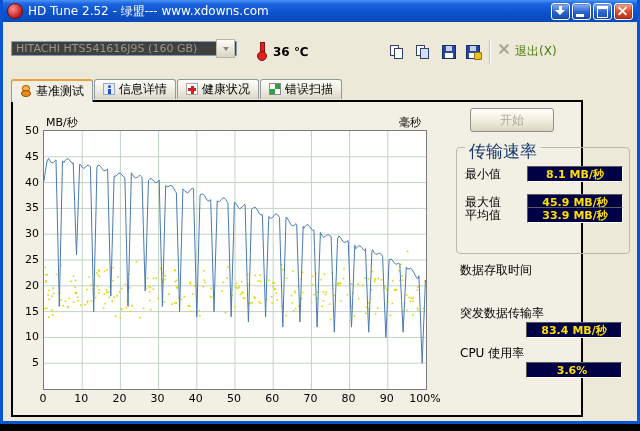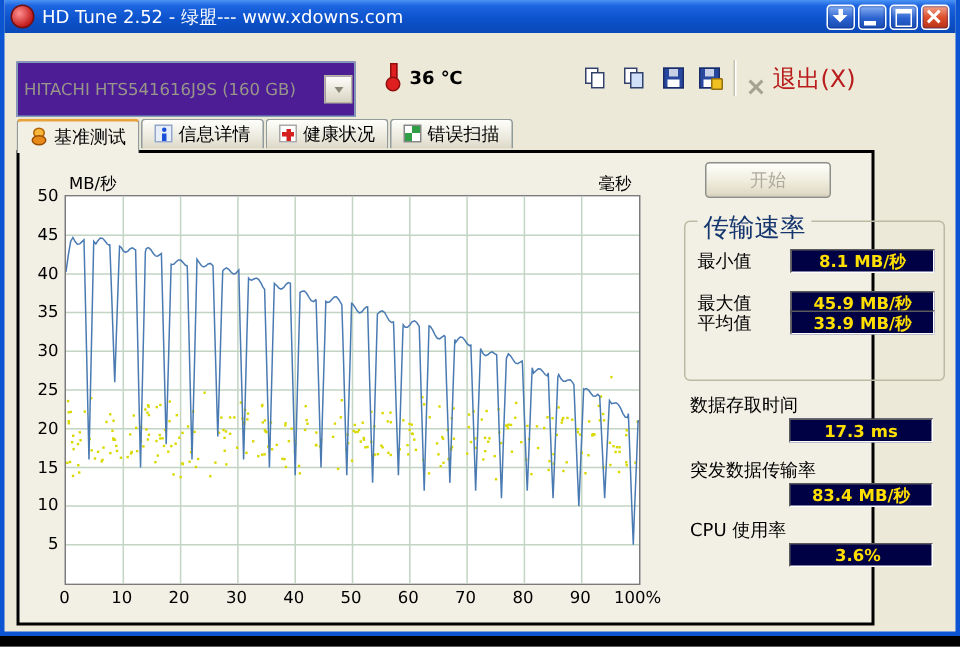--- a/index.html
+++ b/index.html
@@ -22,21 +22,21 @@
   .btn-close{background:linear-gradient(180deg,#f4a58c,#dd4f2e 50%,#b93014)}
   .dl-stem{position:absolute;left:7px;top:2px;width:3px;height:4px;background:#fff}
   .dl-head{position:absolute;left:3px;top:6px;width:0;height:0;
            border-left:5px solid transparent;border-right:5px solid transparent;border-top:5px solid #fff}
   .min-bar{position:absolute;left:3px;bottom:2px;width:8px;height:3px;background:#fff}
   .max-box{position:absolute;left:3px;top:2px;width:9px;height:8px;border:1px solid #fff;border-top:3px solid #fff}
   .x1,.x2{position:absolute;left:2px;top:6px;width:11px;height:2px;background:#fff}
   .x1{transform:rotate(45deg)} .x2{transform:rotate(-45deg)}
 
   
-  .combo{position:absolute;left:8px;top:41px;width:226px;height:37px;background:#4c1d95;
+  .combo{position:absolute;left:8px;top:41px;width:226px;height:15px;background:#404040;
          border:1px solid #7f9db9;display:flex;align-items:center;box-sizing:border-box}
   .combo-text{flex:1;padding:0 4px;font-size:11px;color:#98968a;white-space:nowrap;overflow:hidden}
   .combo-btn{width:17px;height:17px;margin-right:1px;border:1px solid #b8b4a2;flex:0 0 auto;
              background:linear-gradient(180deg,#fdfdfb,#e8e5d8 60%,#d8d4c4);
              display:flex;align-items:center;justify-content:center}
   .combo-arrow{width:0;height:0;border-left:3px solid transparent;border-right:3px solid transparent;
                border-top:4px solid #8a8878}
   .thermo{position:absolute;left:252px;top:42px;width:13px;height:19px}
   .t-stem{position:absolute;left:5px;top:0;width:3px;height:12px;background:#e02020;border:1px solid #901010}
   .t-bulb{position:absolute;left:2px;bottom:0;width:8px;height:8px;border-radius:50%;background:#e02020;border:1px solid #901010}
@@ -44,22 +44,22 @@
   .tool-btn{position:absolute;top:41px;width:24px;height:22px;display:flex;align-items:center;justify-content:center;cursor:default}
   .pages{position:relative;width:15px;height:15px}
   .page{position:absolute;width:9px;height:11px;background:#fff;border:1px solid #33406a;box-sizing:border-box}
   .page.back{left:0;top:0}.page.front{left:4px;top:3px}
   .page.tint{background:#cfe0f8}
   .floppy{position:relative;width:14px;height:14px;background:#2848a0;border:1px solid #1a2c66;box-sizing:border-box}
   .f-shutter{position:absolute;top:0;left:3px;width:6px;height:5px;background:#c8d0e8}
   .f-label{position:absolute;bottom:0;left:2px;width:8px;height:5px;background:#fff}
   .f-pen{position:absolute;right:-3px;bottom:-2px;width:6px;height:6px;background:#f0c020;border:1px solid #907010;border-radius:1px}
   .vsep{position:absolute;left:486px;top:40px;width:0;height:24px;border-left:1px solid #c4c1ae;border-right:1px solid #fff}
-  .exit{position:absolute;left:495px;top:43px;display:flex;align-items:flex-end;gap:5px;
-        color:#b91c1c;font-size:16px;cursor:default}
+  .exit{position:absolute;left:495px;top:43px;display:flex;align-items:flex-start;gap:5px;
+        color:#4d7c0f;font-size:12px;cursor:default}
   .exit-x{position:relative;width:12px;height:12px}
   .exit-x span{position:absolute;left:0;top:5px;width:12px;height:2px;background:#a5a293}
   .exit-x span:first-child{transform:rotate(45deg)} .exit-x span:last-child{transform:rotate(-45deg)}
 
   
   .tabs{position:absolute;left:8px;top:79px;display:flex;align-items:flex-start;height:22px;z-index:3}
   .tab{display:flex;align-items:center;gap:4px;padding:2px 8px 3px;font-size:12px;color:#000;
        border:1px solid #919b9c;border-bottom:none;border-radius:3px 3px 0 0;height:20px;
        background:linear-gradient(180deg,#fefefb,#eceade 60%,#dcd8c8);margin-right:1px;box-sizing:border-box;cursor:default}
   .tab.active{background:#f2f0e4;height:23px;border-top:2px solid #e8a33d;margin-bottom:-1px;z-index:4}
@@ -567,24 +567,20 @@
         <div class="stat-row" style="top:59px">
           <span class="stat-label">平均值</span>
           <span class="vbox" style="background: rgb(0, 0, 69); color: rgb(255, 223, 0);">
             <span>33.9</span>
             <span>MB/秒</span>
           </span>
         </div>
       </div>
 
       <div class="free-label" style="top:160px">数据存取时间</div>
-      <div class="vbox free-box" style="top: 177px; background: rgb(0, 0, 69); color: rgb(255, 223, 0);">
-        <span>17.3</span>
-        <span>ms</span>
-      </div>
 
       <div class="free-label" style="top:203px">突发数据传输率</div>
       <div class="vbox free-box" style="top: 220px; background: rgb(0, 0, 69); color: rgb(255, 223, 0);">
         <span>83.4</span>
         <span>MB/秒</span>
       </div>
 
       <div class="free-label" style="top:243px">CPU 使用率</div>
       <div class="vbox free-box" style="top: 260px; background: rgb(0, 0, 69); color: rgb(255, 223, 0); text-align: right;">
         <span>3.6%</span>

